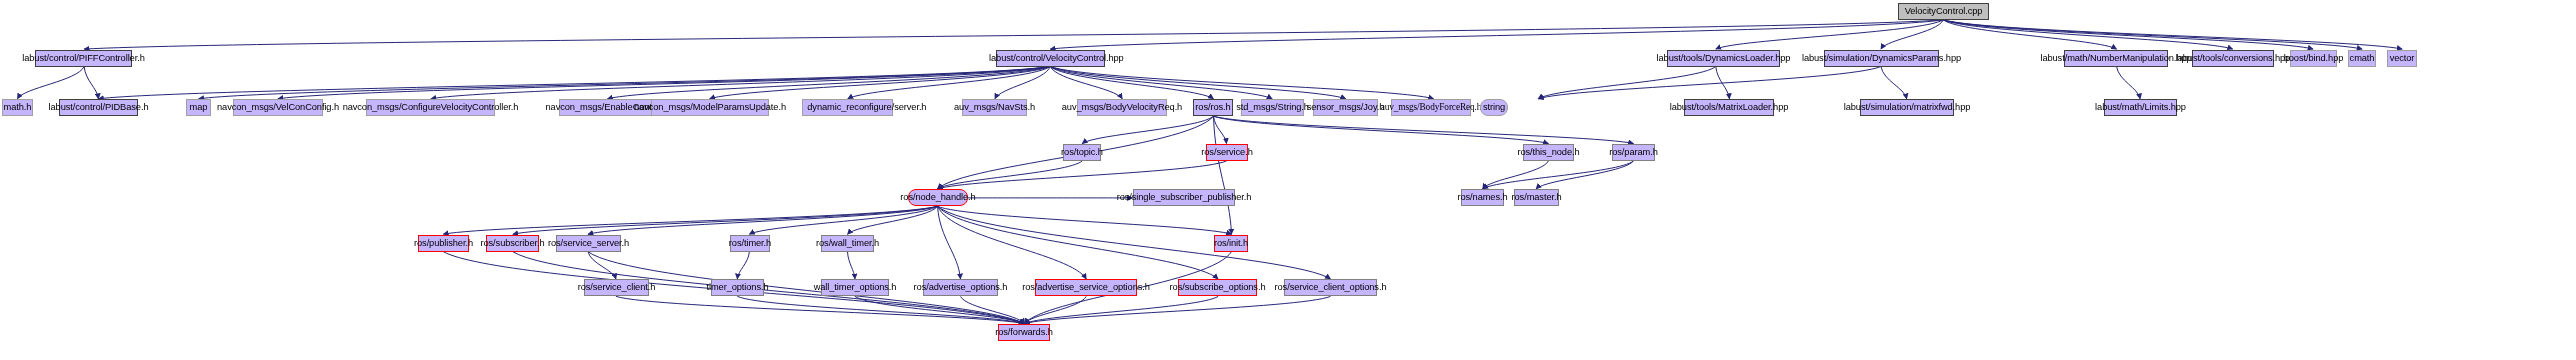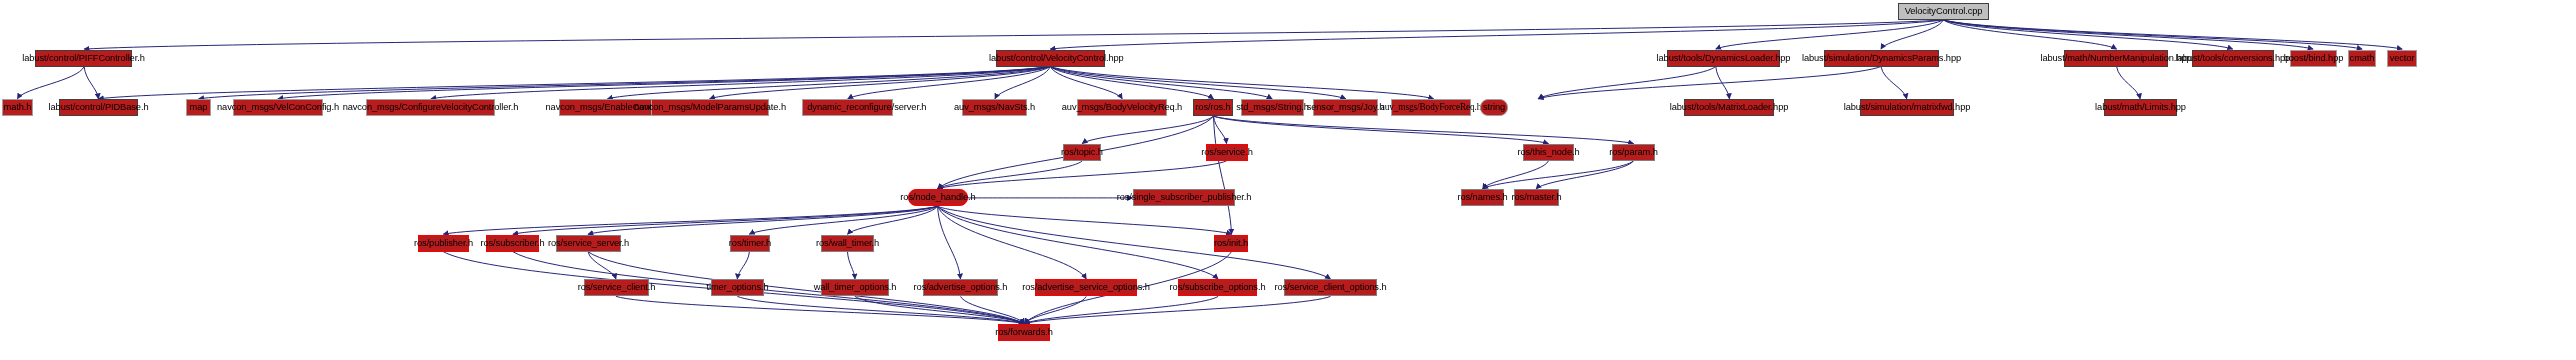--- a/index.html
+++ b/index.html
@@ -19,21 +19,21 @@
     height:361px;
     pointer-events:none;
   }
   .node{
     position:absolute;
     box-sizing:border-box;
     display:flex;
     align-items:center;
     justify-content:center;
     height:17px;
-    background:#b91c1c;
+    background:#c4b5fd;
     border:0.6px solid #808080;
     font-size:9.3px;
     line-height:1;
     color:#000000;
     white-space:nowrap;
     padding:0 4.3px;
     letter-spacing:-0.1px;
   }
   .node.root{
     background:#bfbfbf;

